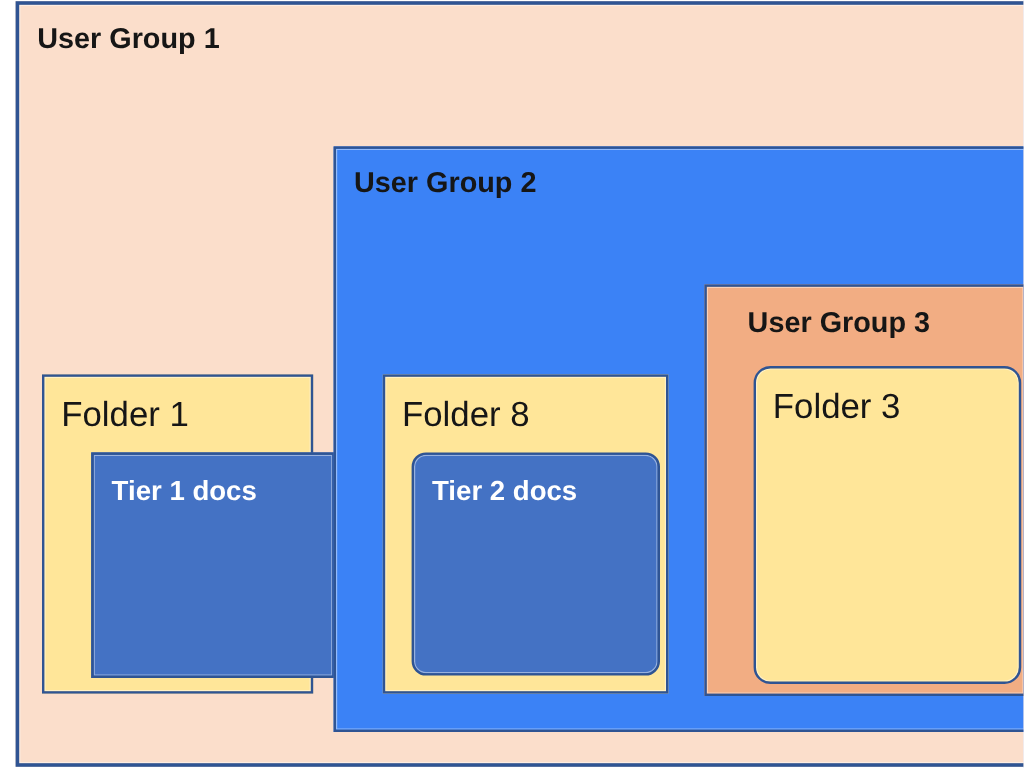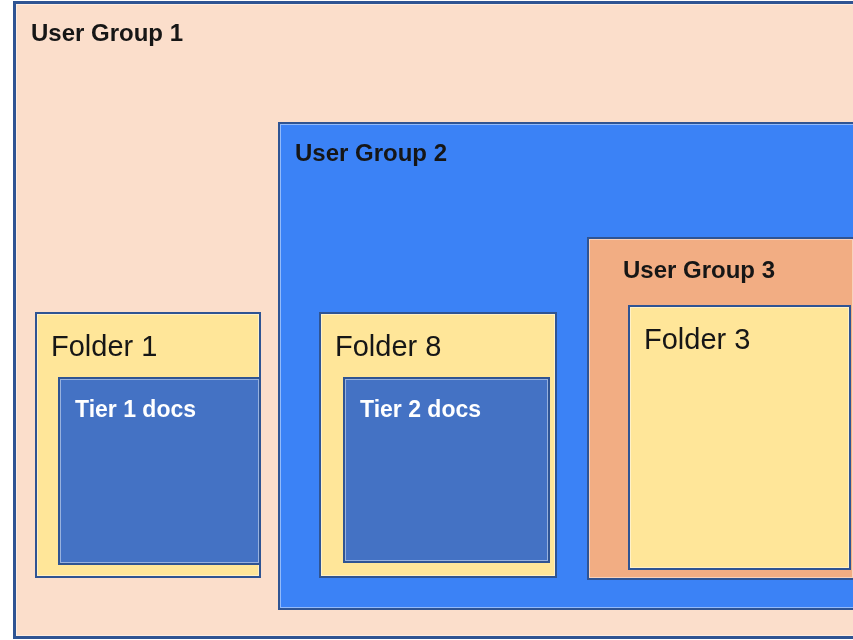--- a/index.html
+++ b/index.html
@@ -17,25 +17,25 @@
     box-shadow: inset 0 0 0 1px rgba(255,255,255,0.45);
     margin-left: 12px;
   }
   
   .ug1 { left:1px;  top:1px;   width:851px; height:638px; border-width:3px; background:#FBDECB; }
   .ug2 { left:250px; top:118px; width:583px; height:488px; background:#3b82f6; }
   .ug3 { left:295px; top:113px; width:268px; height:343px; background:#F2AD83;padding-left:21px; }
   
   .folder1 { left:7px;  top:308px; width:226px; height:266px; background:#FFE699; }
   .folder2 { left:27px; top:188px; width:238px; height:266px; background:#FFE699; }
-  .folder3 { left:27px; top:66px;  width:223px; height:265px; background:#FFE699; }
+  .folder3 { left:27px; top:66px;  width:223px; height:265px; background:#FFE699;border-radius:14px; }
   
   .docs { background:#4472C4; border-color:#2F5493; }
-  .docs1 { left:9px;  top:63px; width:203px; height:188px; }
-  .docs2 { left:10px; top:63px; width:207px; height:186px; }
+  .docs1 { left:27px;  top:63px; width:203px; height:188px; }
+  .docs2 { left:10px; top:63px; width:207px; height:186px;border-radius:12px; }
   .docs3 { left:10px; top:56px; width:198px; height:192px; }
   
   .group-label {
     font-size:24px; font-weight:bold; color:#161616;
     padding:15px 0 0 15px; letter-spacing:0;
   }
   .ug3 .group-label { padding:17px 0 0 13px; }
   .folder-label {
     font-size:29px; font-weight:400; color:#161616;
     padding:16px 0 0 14px;

